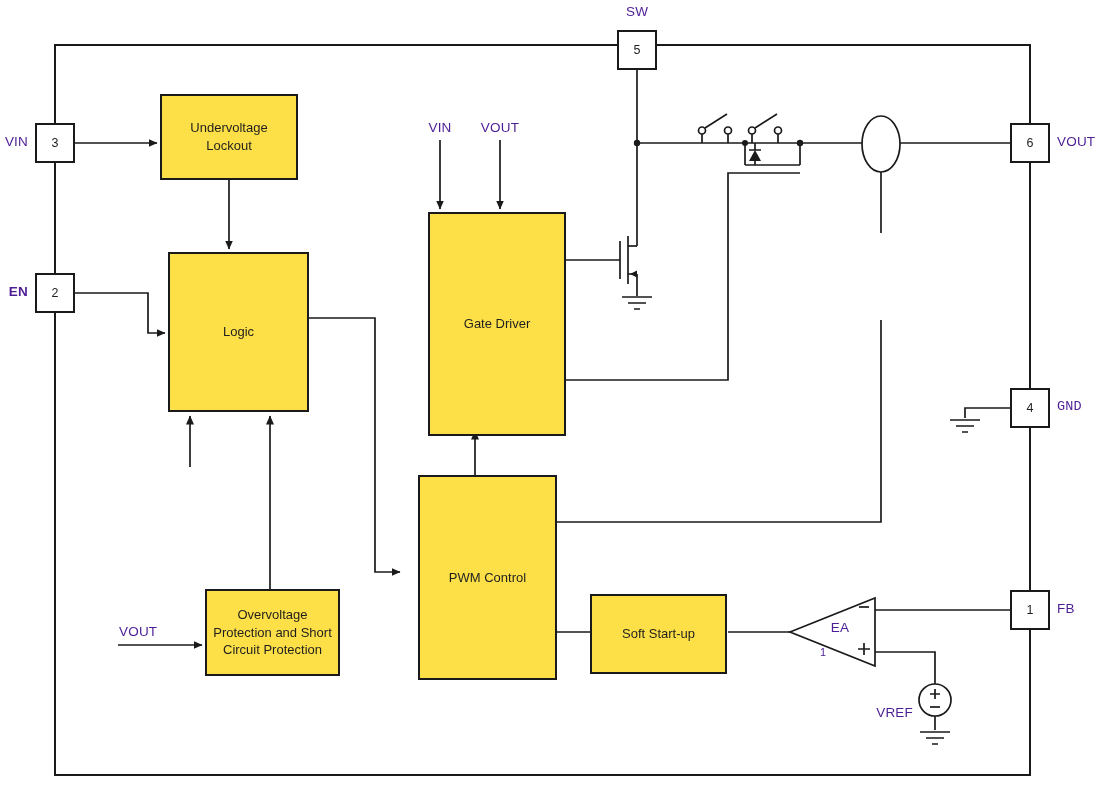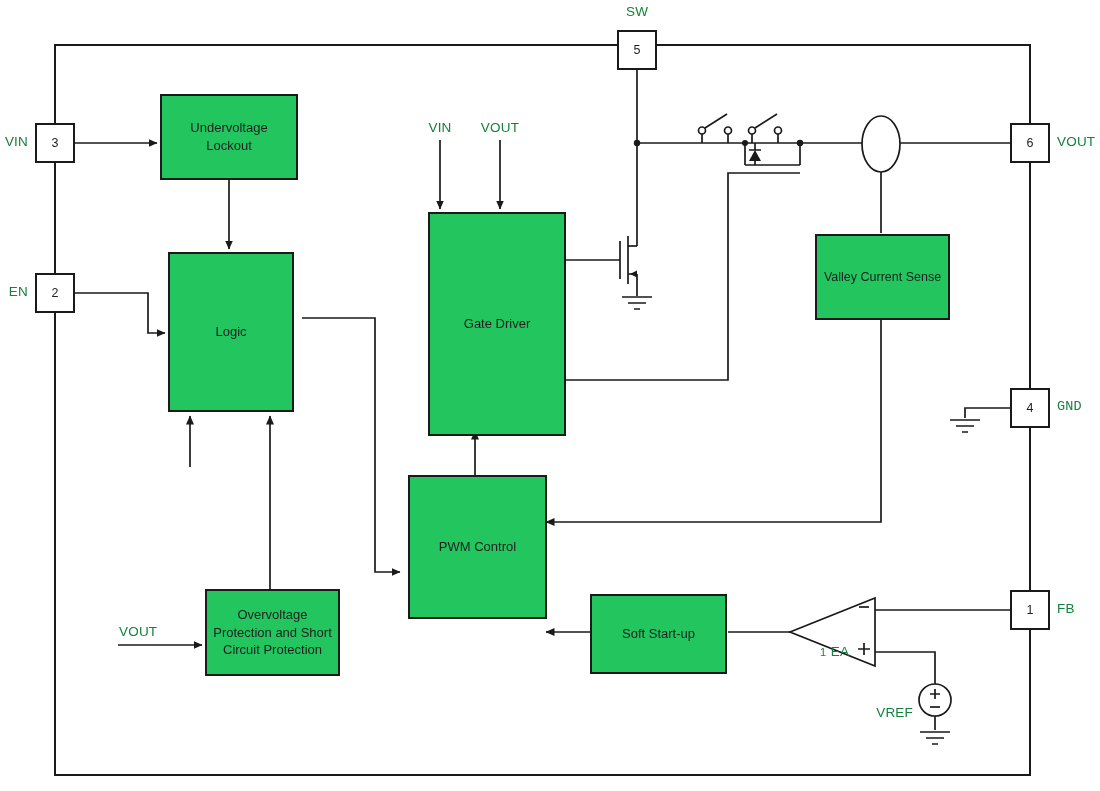--- a/index.html
+++ b/index.html
@@ -2,31 +2,31 @@
 <html><head>
 <meta charset="utf-8">
 <style>
   html,body{margin:0;padding:0;background:#fff;}
   .stage{
     position:relative;width:1100px;height:791px;background:#ffffff;
     font-family:"Liberation Sans", sans-serif;color:#1f1f1f;overflow:hidden;
   }
   .stage svg{position:absolute;left:0;top:0;}
   .block{
-    position:absolute;box-sizing:border-box;border:2px solid #1a1a1a;background:#22c55e;
+    position:absolute;box-sizing:border-box;border:2px solid #1a1a1a;background:#fde047;
     display:flex;align-items:center;justify-content:center;text-align:center;
     font-size:13px;line-height:1.35;white-space:pre-line;padding:2px;
   }
   .pin{
     position:absolute;box-sizing:border-box;width:40px;height:40px;
     border:2px solid #1a1a1a;background:#fff;display:flex;align-items:center;
     justify-content:center;font-size:12.5px;
   }
   .lbl{
-    position:absolute;font-size:13.5px;letter-spacing:.2px;color:#15803d;
+    position:absolute;font-size:13.5px;letter-spacing:.2px;color:#4c1d95;
     white-space:nowrap;
   }
   .lbl.small{font-size:11px;}
   .tc{text-align:center;} .tr{text-align:right;}
 </style>
 </head>
 <body>
 
 <div class="stage">
 
@@ -141,43 +141,42 @@
       <g fill="#1a1a1a" stroke="none">
         <circle cx="637" cy="143" r="3.2"></circle>
         <circle cx="745" cy="143" r="3"></circle>
         <circle cx="800" cy="143" r="3.2"></circle>
       </g>
     </g>
   </svg>
 
   <div class="block" style="left:160px;top:94px;width:138px;height:86px;">Undervoltage
 Lockout</div>
-  <div class="block" style="left:168px;top:252px;width:126px;height:160px;">Logic</div>
+  <div class="block" style="left:168px;top:252px;width:141px;height:160px;">Logic</div>
   <div class="block" style="left:205px;top:589px;width:135px;height:87px;font-size:13px;">Overvoltage
 Protection and Short
 Circuit Protection</div>
   <div class="block" style="left:428px;top:212px;width:138px;height:224px;">Gate Driver</div>
-  <div class="block" style="left:408px;top:475px;width:139px;height:144px;">PWM Control</div>
+  <div class="block" style="left:418px;top:475px;width:139px;height:205px;">PWM Control</div>
   <div class="block" style="left:590px;top:594px;width:137px;height:80px;">Soft Start-up</div>
-  <div class="block" style="left:815px;top:234px;width:135px;height:86px;font-size:12.5px;">Valley Current Sense</div>
 
   <div class="pin" style="left:617px;top:30px;">5</div>
   <div class="pin" style="left:35px;top:123px;">3</div>
   <div class="pin" style="left:35px;top:273px;">2</div>
   <div class="pin" style="left:1010px;top:123px;">6</div>
   <div class="pin" style="left:1010px;top:388px;">4</div>
   <div class="pin" style="left:1010px;top:590px;">1</div>
 
   <div class="lbl tc" style="left:617px;top:4px;width:40px;">SW</div>
   <div class="lbl tr" style="left:0px;top:134px;width:28px;">VIN</div>
-  <div class="lbl tr" style="left:0px;top:284px;width:28px;">EN</div>
+  <div class="lbl tr" style="left:0px;top:284px;width:28px;font-weight:bold;">EN</div>
   <div class="lbl" style="left:1057px;top:134px;">VOUT</div>
   <div class="lbl" style="left:1057px;top:399px;font-family:Liberation Mono, monospace;">GND</div>
   <div class="lbl" style="left:1057px;top:601px;">FB</div>
 
   <div class="lbl tc" style="left:420px;top:120px;width:40px;">VIN</div>
   <div class="lbl tc" style="left:478px;top:120px;width:44px;">VOUT</div>
   <div class="lbl" style="left:119px;top:624px;">VOUT</div>
-  <div class="lbl tc" style="left:822px;top:644px;width:36px;">EA</div>
+  <div class="lbl tc" style="left:822px;top:620px;width:36px;">EA</div>
   <div class="lbl small" style="left:820px;top:646px;">1</div>
   <div class="lbl tr" style="left:858px;top:705px;width:55px;">VREF</div>
 
 </div>
 
 </body></html>

